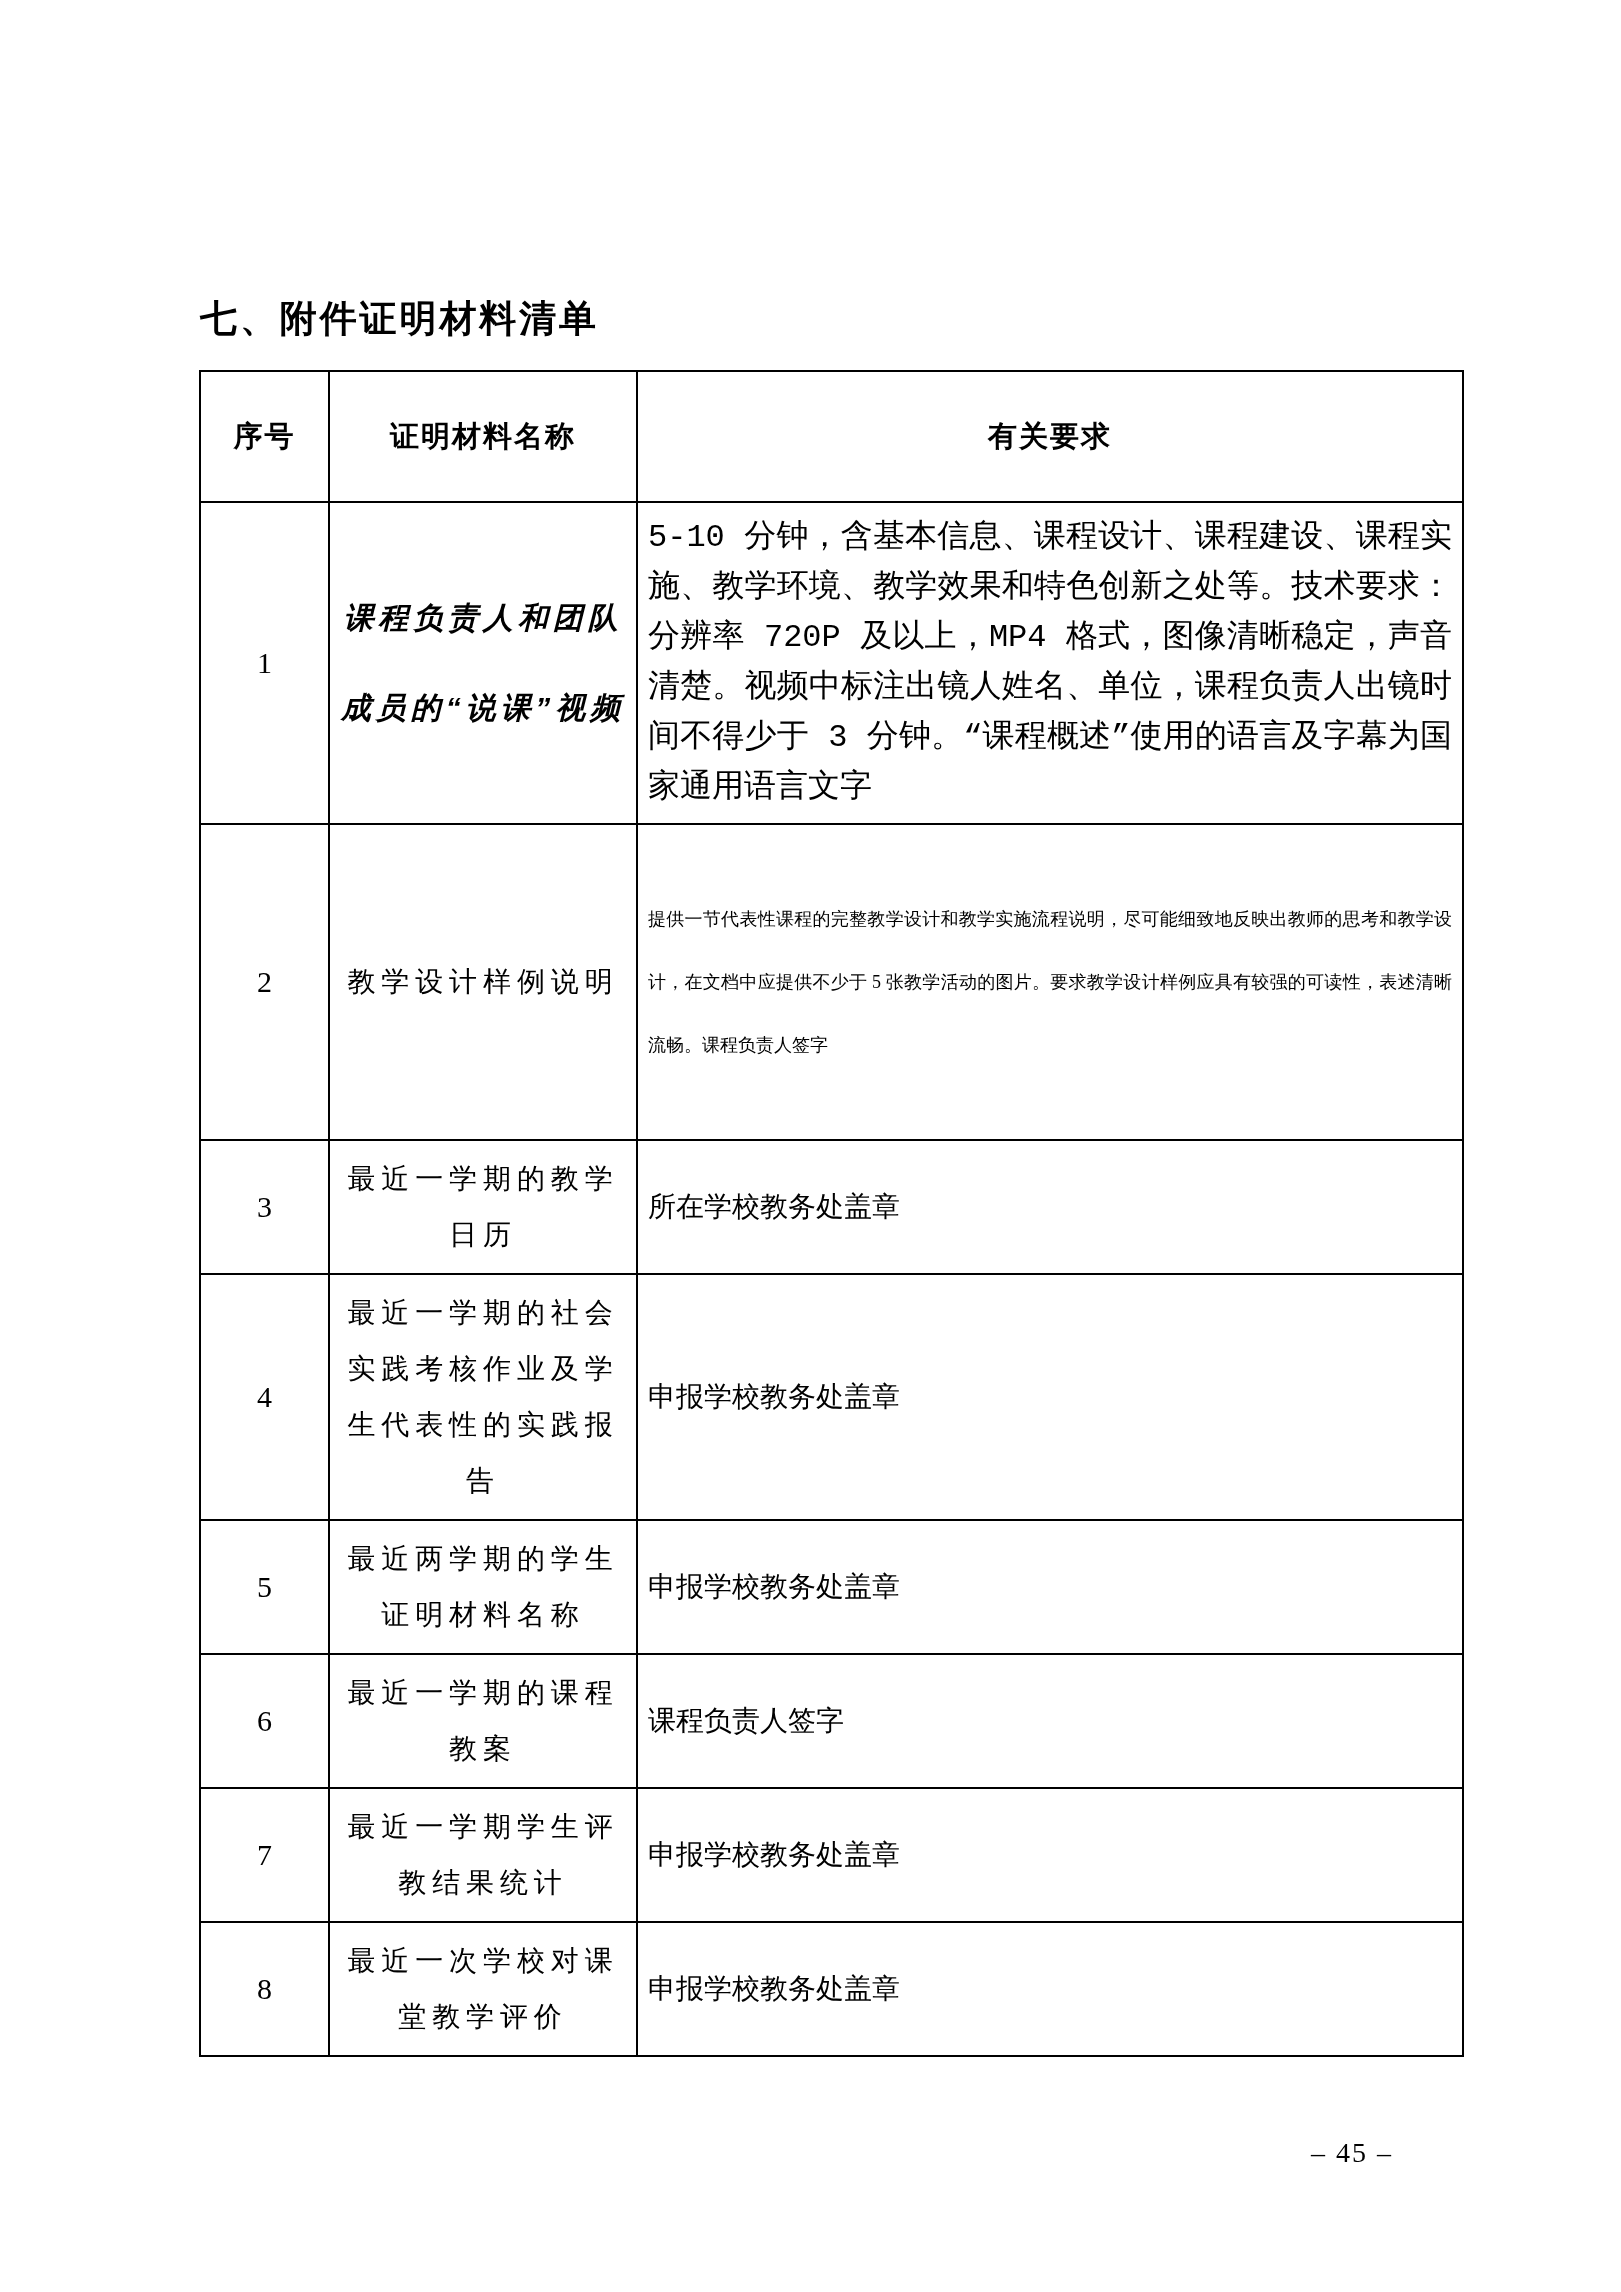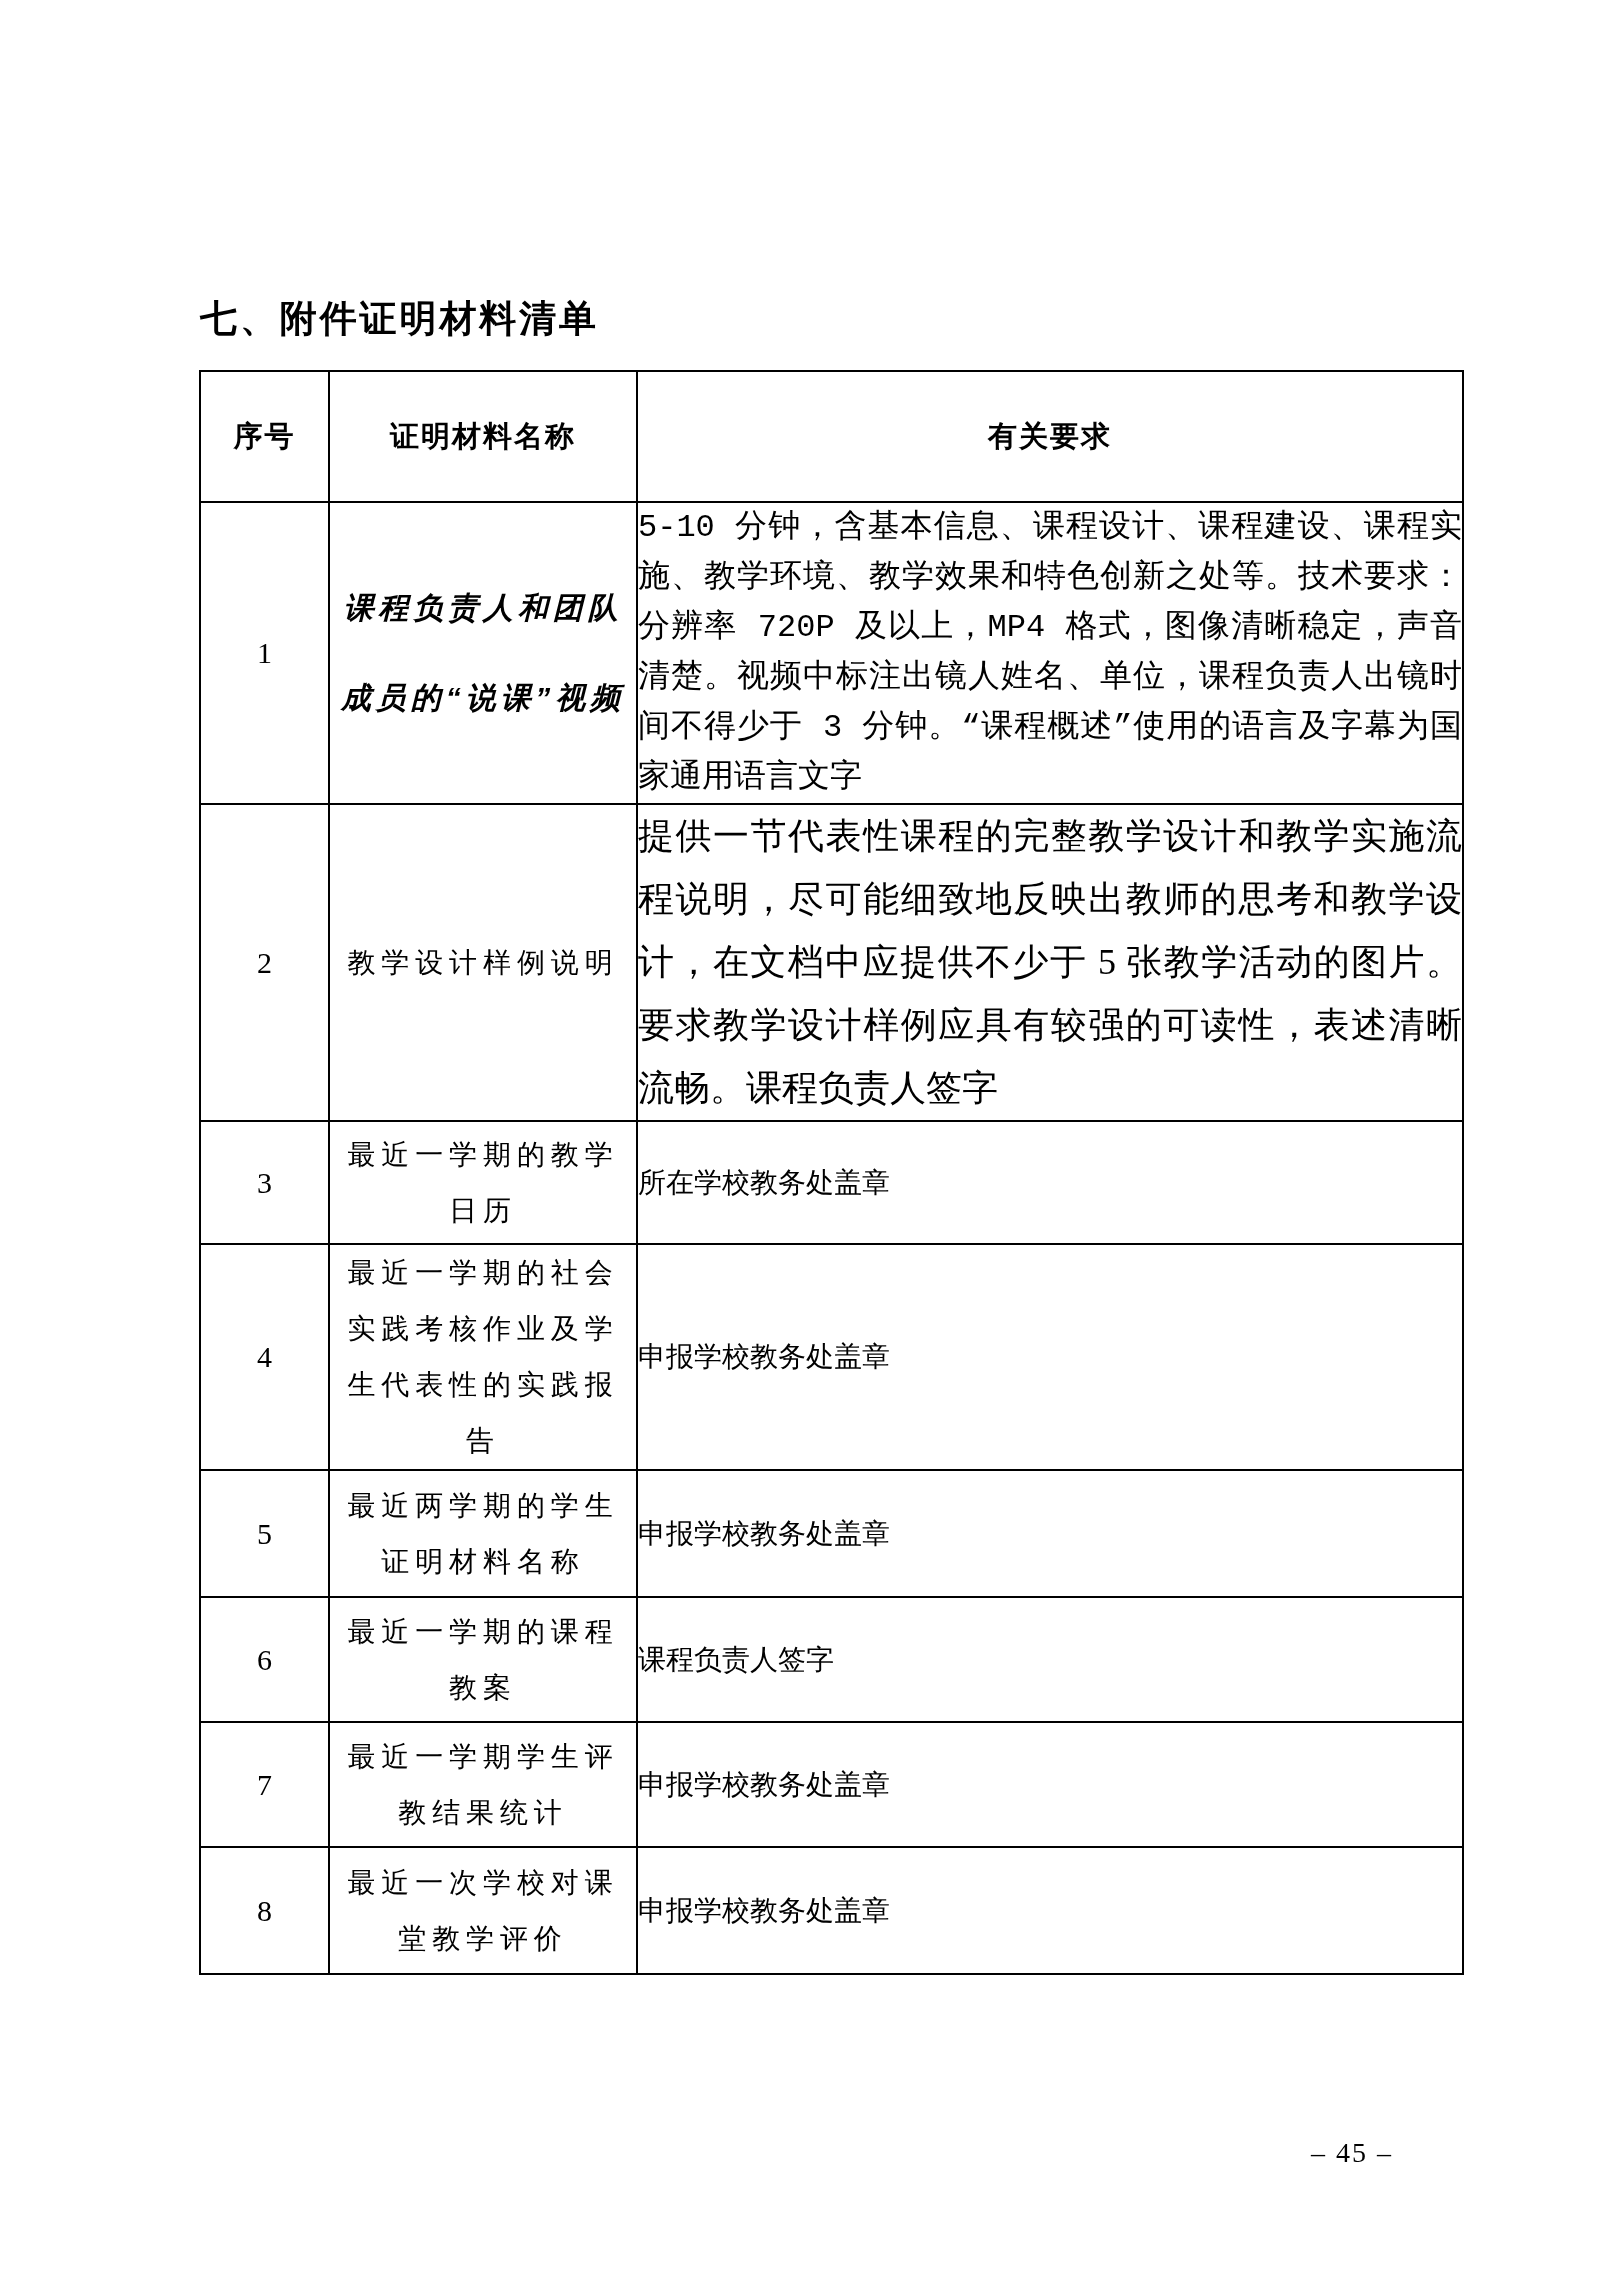--- a/index.html
+++ b/index.html
@@ -19,21 +19,21 @@
   }
 
   table.doc-table{
     position:absolute;left:199px;top:370px;
     width:1263px;
     border-collapse:collapse;table-layout:fixed;
   }
   table.doc-table td,table.doc-table th{
     border:2px solid #000;
     vertical-align:middle;
-    padding:0;
+    padding:10px;
   }
   col.c-no{width:129px;}
   col.c-name{width:308px;}
   col.c-req{width:826px;}
 
   tr.h-hdr{height:131px;}
   tr.h-r1{height:286px;}
   tr.h-r2{height:316px;}
   tr.h-r3{height:123px;}
   tr.h-r4{height:223px;}
@@ -68,21 +68,21 @@
 
   td.cell-req{
     padding:0 15.7px 0 13.7px;
     font-size:28px;
     text-align:left;
   }
   td.cell-req.multi{
     text-align:justify;
   }
   tr.h-r1 td.cell-req.multi{font-size:32px;line-height:50px;font-family:Liberation Mono, monospace;}
-  tr.h-r2 td.cell-req.multi{font-size:36px;line-height:63px;}
+  tr.h-r2 td.cell-req.multi{font-size:18px;line-height:63px;}
 
   .page-number{
     position:absolute;left:1311px;top:2137px;
     font-size:28px;letter-spacing:2px;
     font-family:"Liberation Serif", serif;
     white-space:nowrap;
     text-align:center;
   }
 </style>
 </head>

